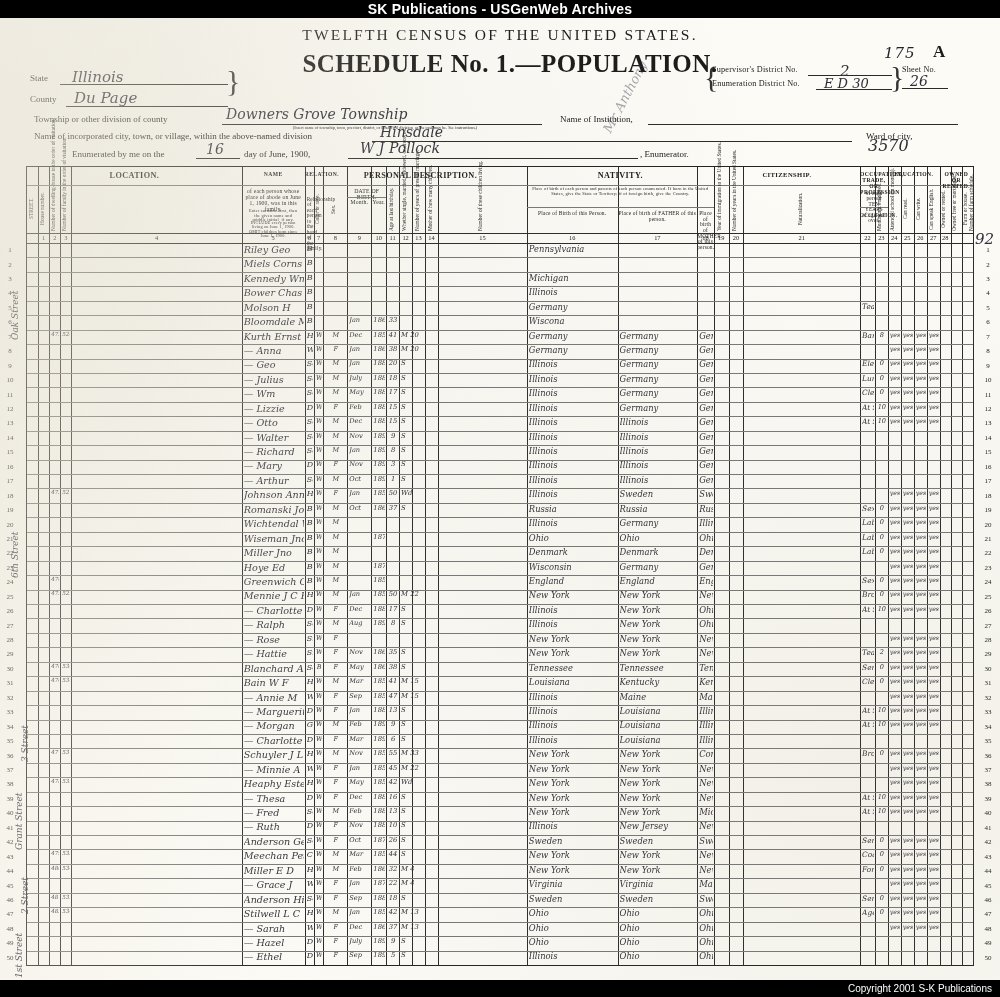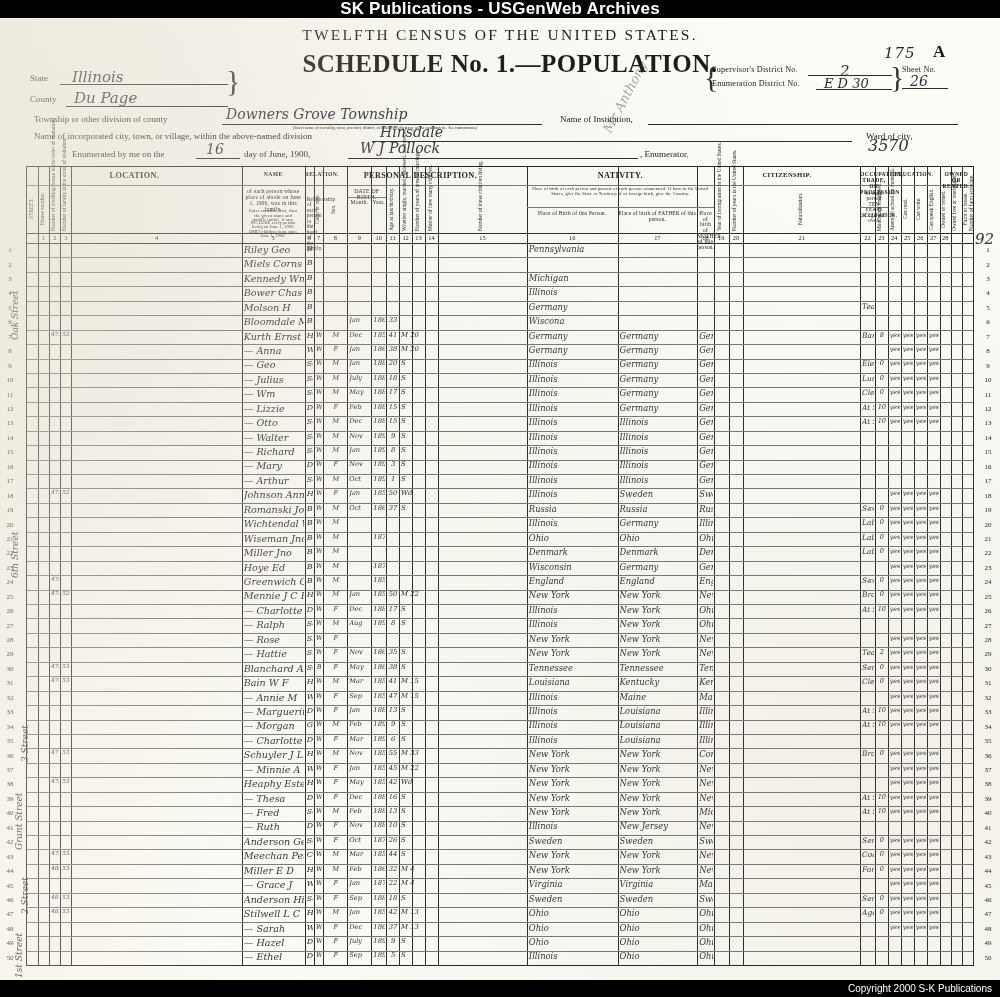--- a/index.html
+++ b/index.html
@@ -1,20 +1,20 @@
 <!DOCTYPE html>
 <html><head>
 <meta charset="utf-8">
 <style>
   html,body{margin:0;padding:0;background:#ffffff;}
   body{width:1000px;height:997px;overflow:hidden;font-family:"Liberation Serif",serif;color:#1a1a1a;position:relative;}
 
   
   .wm-top{position:absolute;left:0;top:0;width:1000px;height:18px;background:#000;color:#fff;
-          font-family:"Liberation Sans",sans-serif;font-size:17px;font-weight:bold;
+          font-family:"Liberation Sans",sans-serif;font-size:14px;font-weight:bold;
           display:flex;align-items:center;justify-content:center;letter-spacing:.2px;z-index:40;}
   .wm-bot{position:absolute;left:0;bottom:0;width:1000px;height:17px;background:#000;color:#fff;
           font-family:"Liberation Sans",sans-serif;font-size:10px;
           display:flex;align-items:center;justify-content:flex-end;padding-right:8px;box-sizing:border-box;z-index:40;}
 
   
   .sheet{position:absolute;left:0;top:18px;width:1000px;height:962px;background:#fcfbf6;overflow:hidden;}
   .sheet:before{content:"";position:absolute;inset:0;
      background:
        radial-gradient(ellipse at 12% 22%, rgba(160,150,120,.10), transparent 55%),
@@ -1091,14 +1091,14 @@
   <div class="wmark" style="left:600px;top:110px;">Mr Anthony</div>
 <div class="leftlabel" style="left: 10px; top: 236px; height: 86px;">Oak Street</div>
     <div class="leftlabel" style="left: 10px; top: 490px; height: 70px;">6th Street</div>
     <div class="leftlabel" style="left: 20px; top: 680px; height: 64px;">3 Street</div>
     <div class="leftlabel" style="left: 14px; top: 768px; height: 64px;">Grant Street</div>
     <div class="leftlabel" style="left: 20px; top: 836px; height: 60px;">2 Street</div>
     <div class="leftlabel" style="left: 14px; top: 900px; height: 60px;">1st Street</div>
   </div>
 
 <div class="wm-bot">
-  <span>Copyright 2000 S-K Publications</span>
+  <span>Copyright 2001 S-K Publications</span>
 </div>
 
 </body></html>

